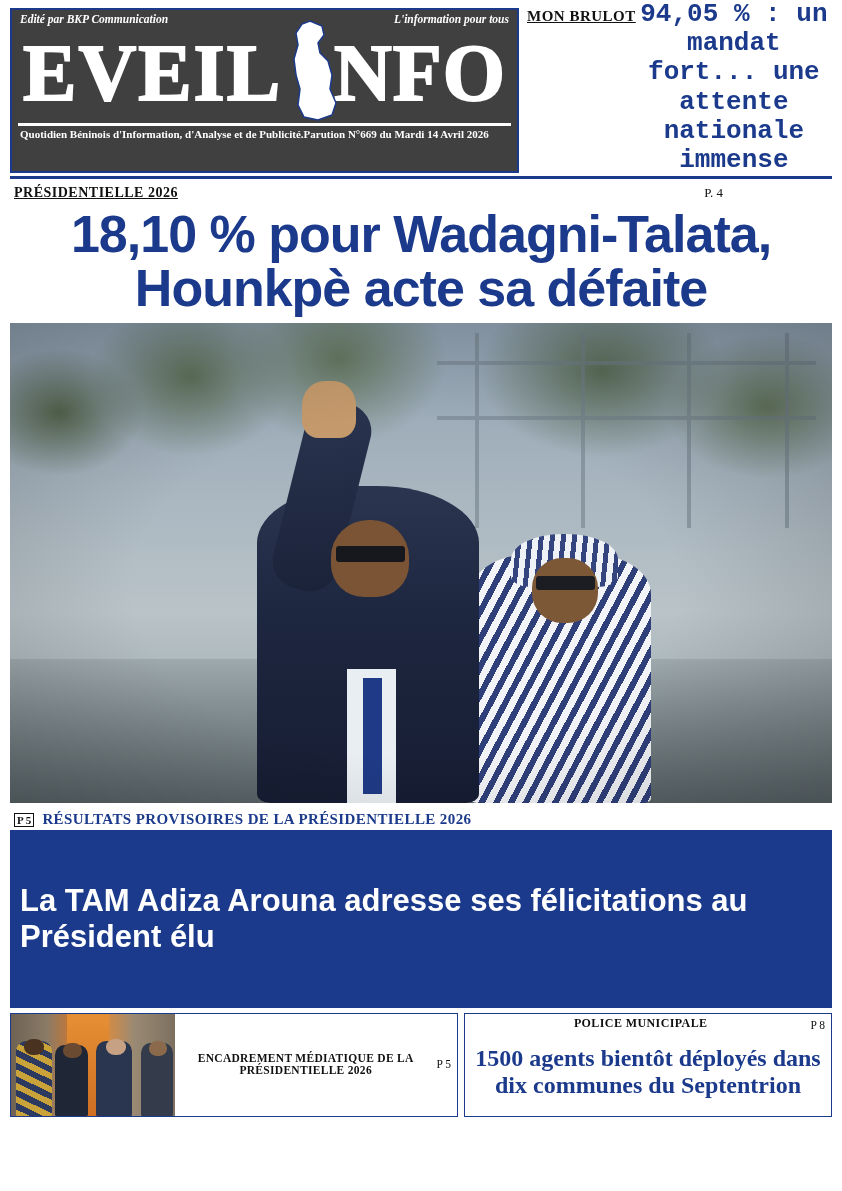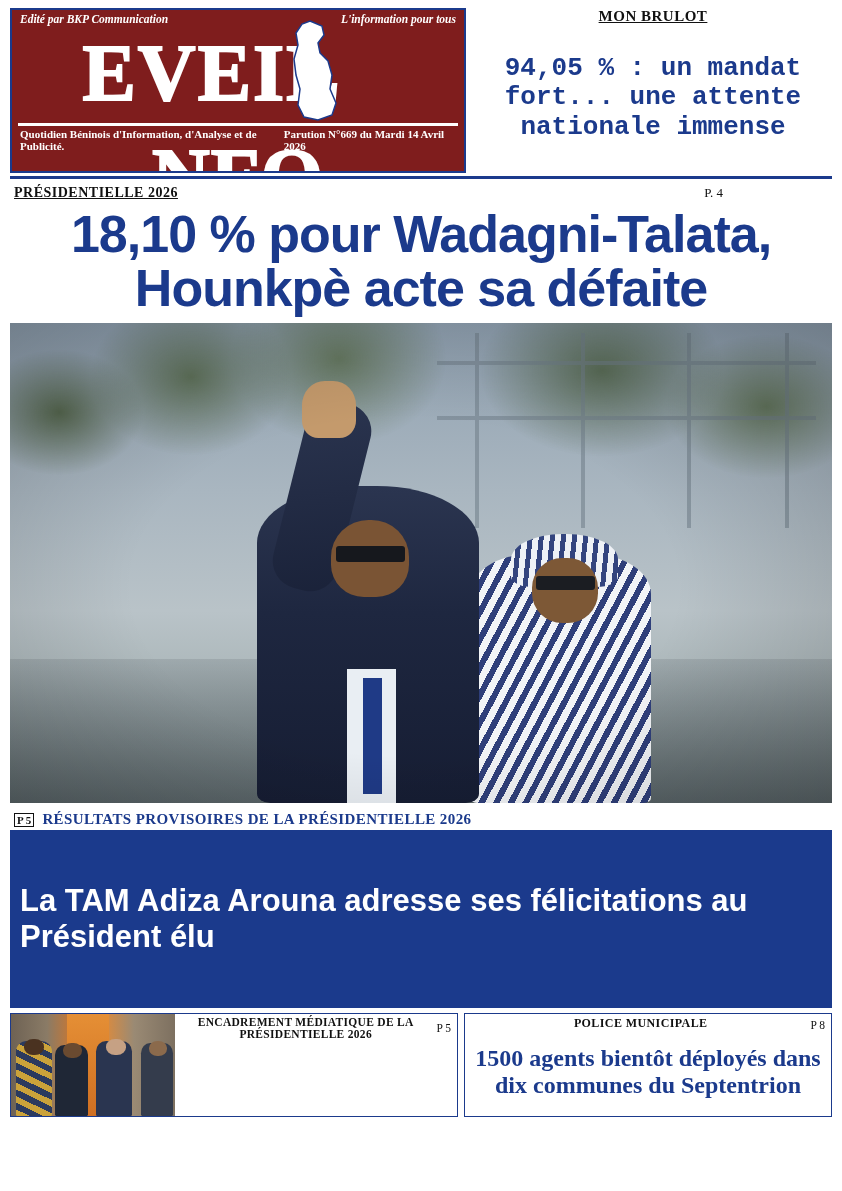--- a/index.html
+++ b/index.html
@@ -24,22 +24,22 @@
   }
 
   
   .masthead {
     display: flex;
     align-items: stretch;
     height: 165px;
   }
   .logo-box {
     position: relative;
-    width: 456px;
-    background: #7f1d1d;
+    width: 509px;
+    background: #404040;
     border: 2px solid #1b3a8c;
     box-sizing: border-box;
     overflow: hidden;
   }
   .logo-top {
     display: flex;
     justify-content: space-between;
     align-items: center;
     padding: 3px 8px 0 8px;
     color: #ffffff;
@@ -87,21 +87,21 @@
     padding: 2px 8px 4px 8px;
     color: #ffffff;
     font-size: 11px;
     font-weight: bold;
     font-family: "Liberation Serif", serif;
   }
   .brulot {
     flex: 1;
     margin-left: 8px;
     display: flex;
-    flex-direction: column;
+    flex-direction: row;
   }
   .brulot-title {
     text-align: center;
     font-family: "Liberation Serif", serif;
     font-weight: bold;
     font-size: 15px;
     letter-spacing: 0.5px;
     text-decoration: underline;
     padding-bottom: 4px;
     color: #111111;
@@ -447,21 +447,21 @@
   }
   .tbp-p3h { position: absolute; left: 58%; top: 24%; width: 12%; height: 16%; background:#c6a184; border-radius:46%; }
   .tbp-p4 {
     position: absolute; right: 1%; bottom: 0; width: 20%; height: 72%;
     background: #343c4c; border-radius: 28% 28% 4% 4% / 14% 14% 2% 2%;
   }
   .tbp-p4h { position: absolute; right: 5%; top: 26%; width: 11%; height: 15%; background:#8b6a4c; border-radius:46%; }
   .tb-text {
     flex: 1;
     display: flex;
-    flex-direction: column;
+    flex-direction: row;
     padding: 2px 6px 4px 6px;
     box-sizing: border-box;
   }
   .tb-kicker-row {
     display: flex;
     justify-content: space-between;
     align-items: center;
   }
   .tb-kicker {
     font-family: "Liberation Serif", serif;

